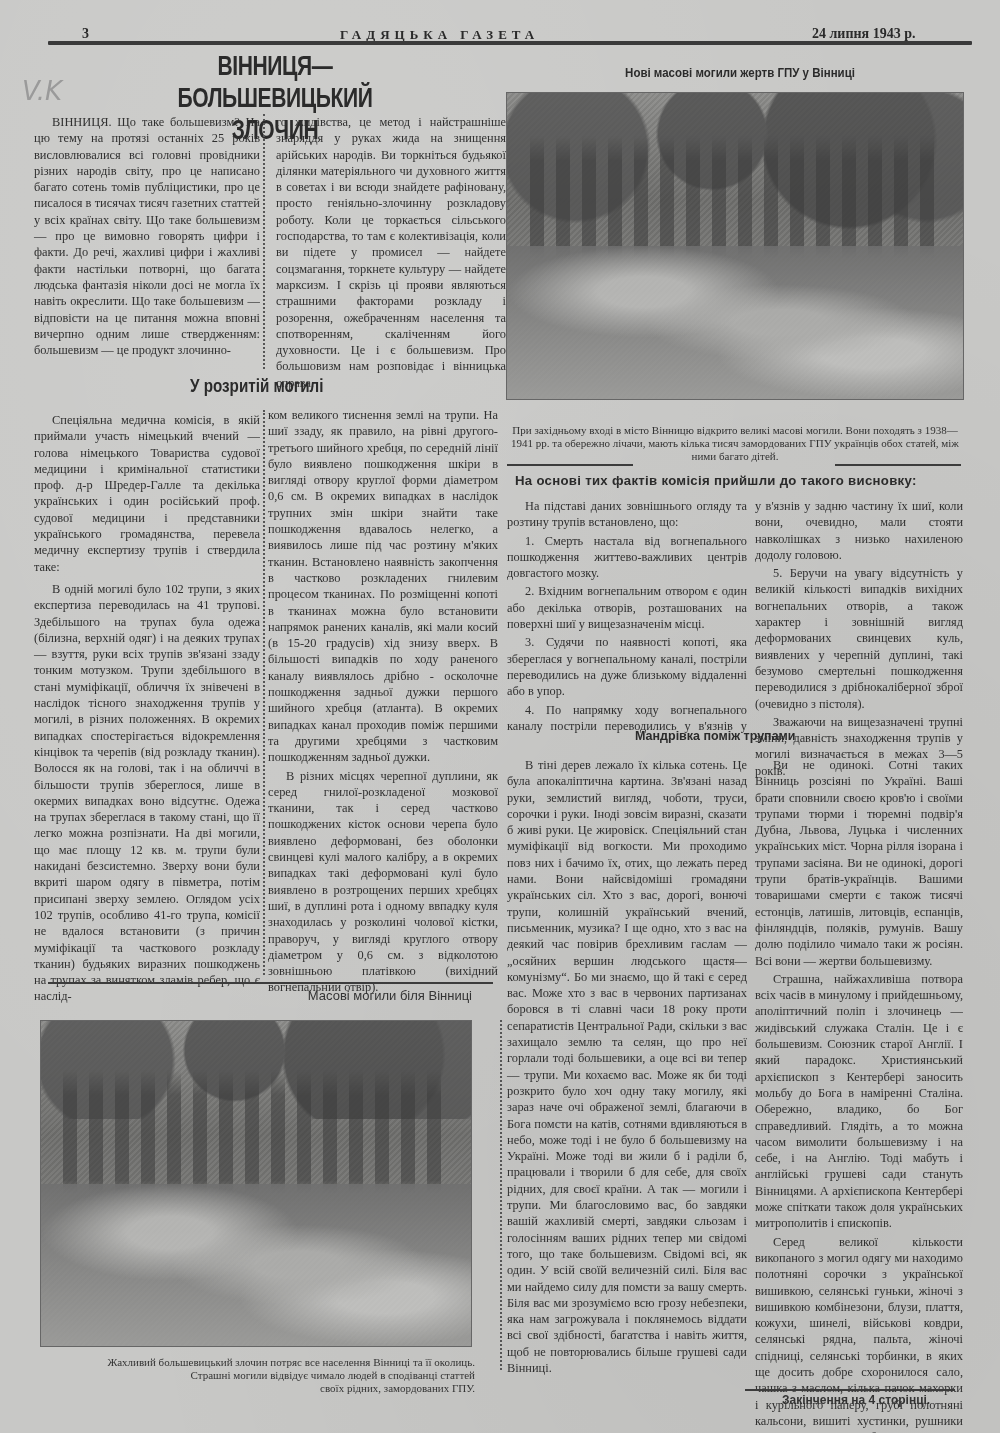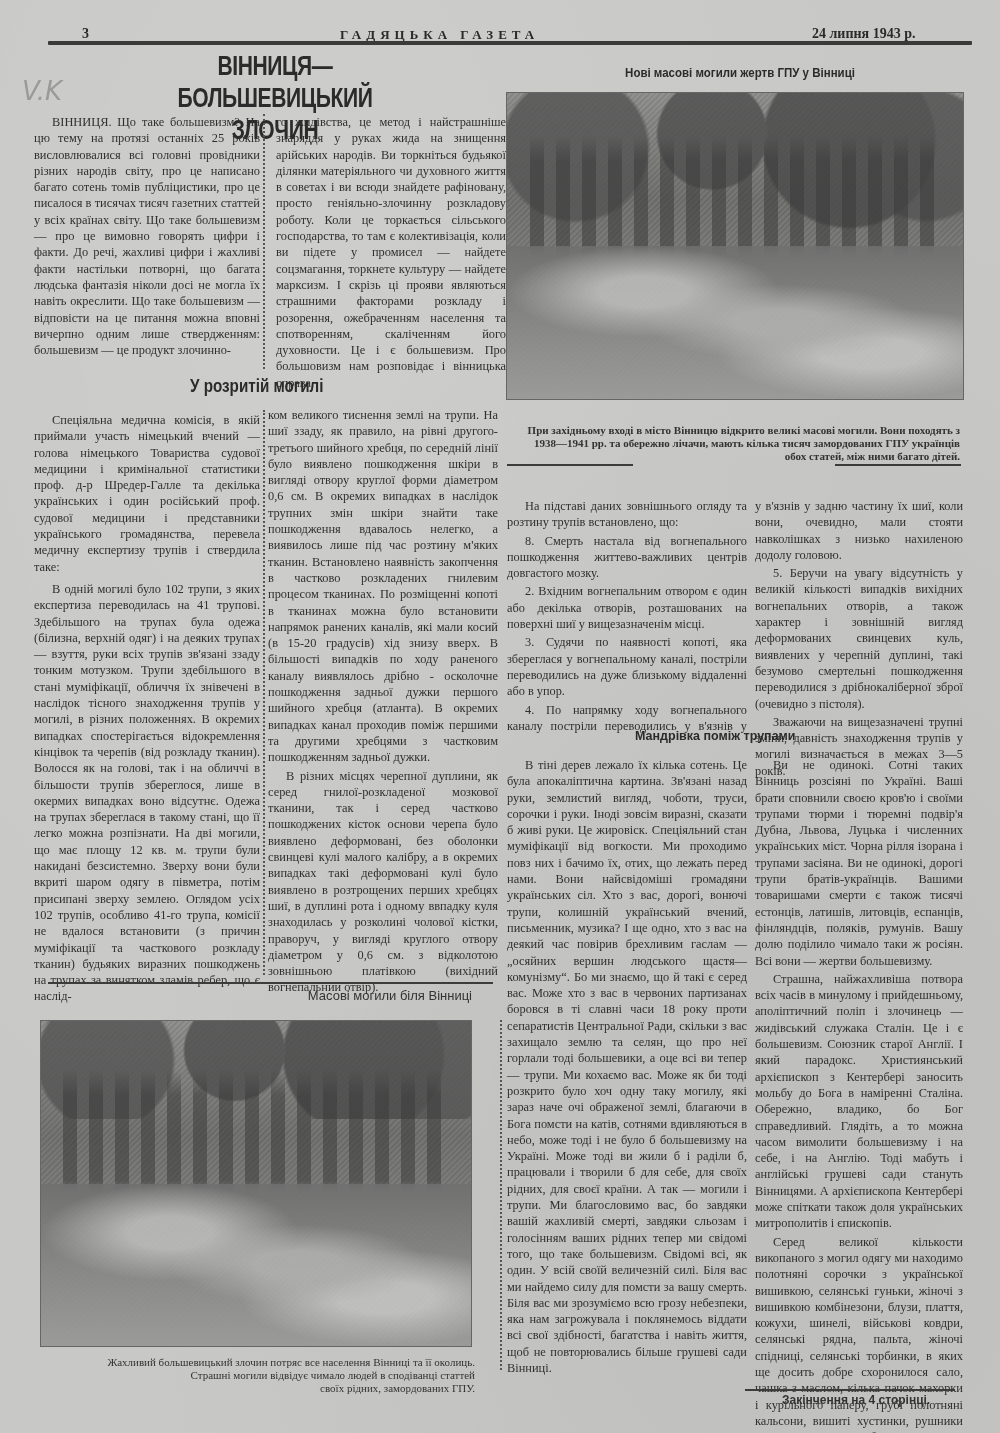--- a/index.html
+++ b/index.html
@@ -82,22 +82,22 @@
   }
   .photo .figures {
     position: absolute; left: 5%; top: 14%; width: 90%; height: 40%;
     background:
       repeating-linear-gradient(90deg, #3c3c3c 0 14px, transparent 14px 26px);
     opacity: 0.55;
     -webkit-mask: linear-gradient(180deg, transparent 0, #000 20%, #000 90%, transparent 100%);
   }
 
   .cap1 {
-    left: 510px; top: 424px; width: 450px; text-align: right;
-    font-size: 11px; line-height: 13px; color: #333; font-weight: bold;
+    left: 510px; top: 424px; width: 450px; text-align: center;
+    font-size: 11px; line-height: 13px; color: #333;
   }
   .cap2 {
     left: 45px; top: 1356px; width: 430px; text-align: right;
     font-size: 11px; line-height: 13px; color: #333;
   }
   .cap2-title {
     left: 40px; top: 988px; width: 432px; text-align: right; font-size: 13px; color: #333;
     font-family: "Liberation Sans", sans-serif;
   }
 
@@ -151,24 +151,25 @@
   <div class="abs photo photo1">
     <div class="trees"></div>
     <div class="figures"></div>
     <div class="mound"></div>
   </div>
   <div class="abs cap1">При західньому вході в місто Вінницю відкрито великі масові могили. Вони походять з 1938—1941 рр. та обережно лічачи, мають кілька тисяч замордованих ГПУ українців обох статей, між ними багато дітей.</div>
 
   <div class="abs rule" style="left:507px; top:464px; width:126px;"></div>
   <div class="abs rule" style="left:835px; top:464px; width:126px;"></div>
 
+  <div class="abs sub-head h-vysn">На основі тих фактів комісія прийшли до такого висновку:</div>
 
   <div class="abs col" style="left:507px; top:498px; width:240px; font-size:12.3px;">
     <p>На підставі даних зовнішнього огляду та розтину трупів встановлено, що:</p>
-    <p>8. Смерть настала від вогнепального пошкодження життево-важливих центрів довгастого мозку.</p>
+    <p>1. Смерть настала від вогнепального пошкодження життево-важливих центрів довгастого мозку.</p>
     <p>2. Вхідним вогнепальним отвором є один або декілька отворів, розташованих на поверхні шиї у вищезазначенім місці.</p>
     <p>3. Судячи по наявності копоті, яка збереглася у вогнепальному каналі, постріли переводились на дуже близькому віддаленні або в упор.</p>
     <p style="max-height:33px; overflow:hidden;">4. По напрямку ходу вогнепального каналу постріли переводились у в'язнів у задню частину їх шиї, коли вони, очевидно, мали стояти навколішках з низько нахиленою додолу головою.</p>
   </div>
   <div class="abs col" style="left:755px; top:498px; width:208px; font-size:12.3px;">
     <p class="noindent">у в'язнів у задню частину їх шиї, коли вони, очевидно, мали стояти навколішках з низько нахиленою додолу головою.</p>
     <p>5. Беручи на увагу відсутність у великій кількості випадків вихідних вогнепальних отворів, а також характер і зовнішній вигляд деформованих свинцевих куль, виявлених у черепній дуплині, такі безумово смертельні пошкодження переводилися з дрібнокаліберної зброї (очевидно з пістоля).</p>
     <p>Зважаючи на вищезазначені трупні зміни, давність знаходження трупів у могилі визначається в межах 3—5 років.</p>
   </div>
 

